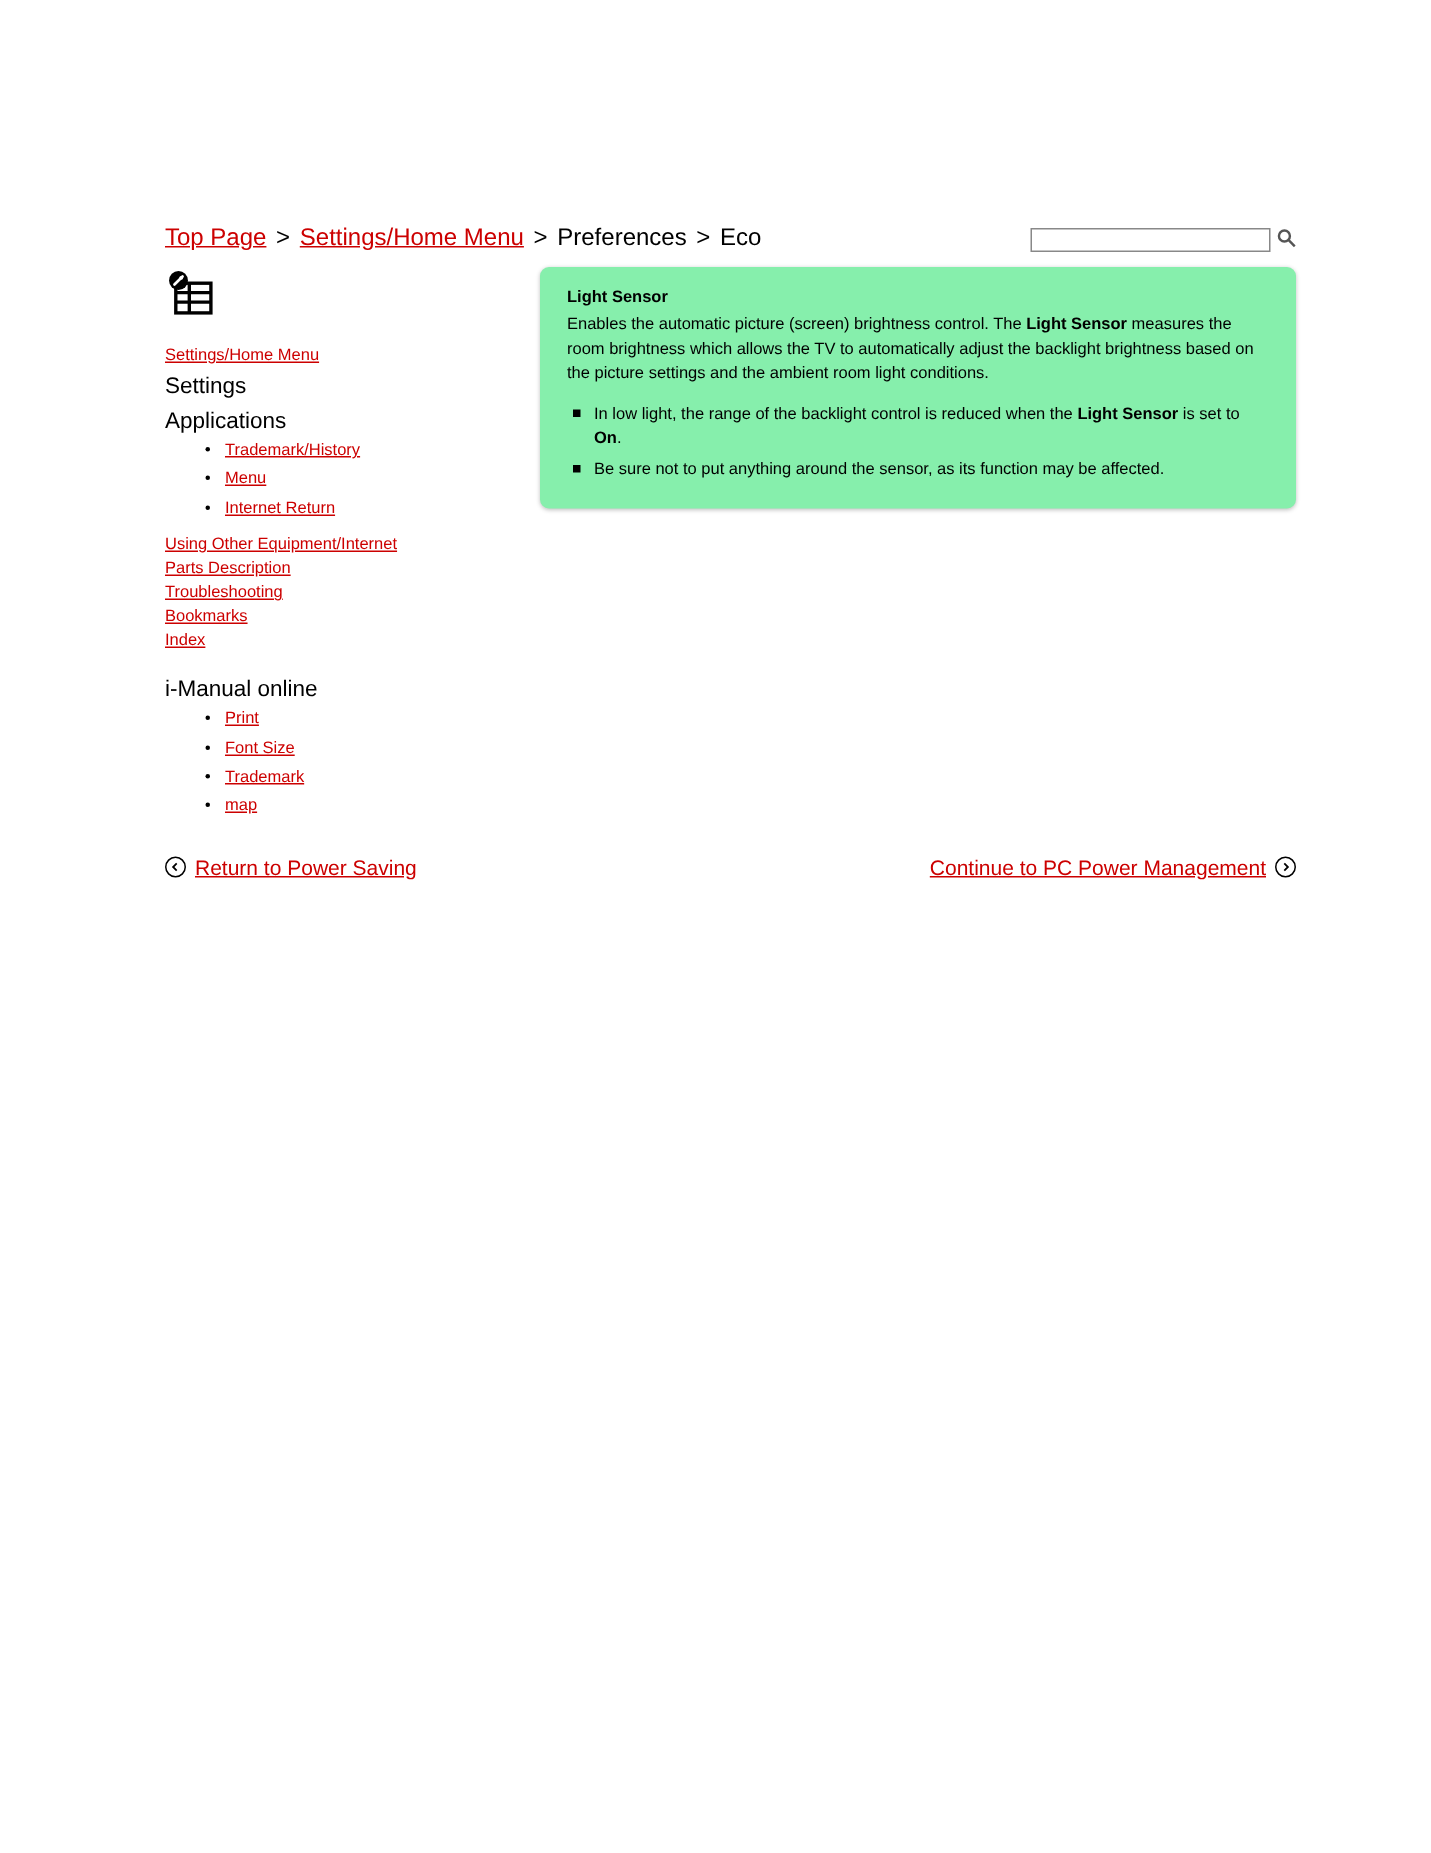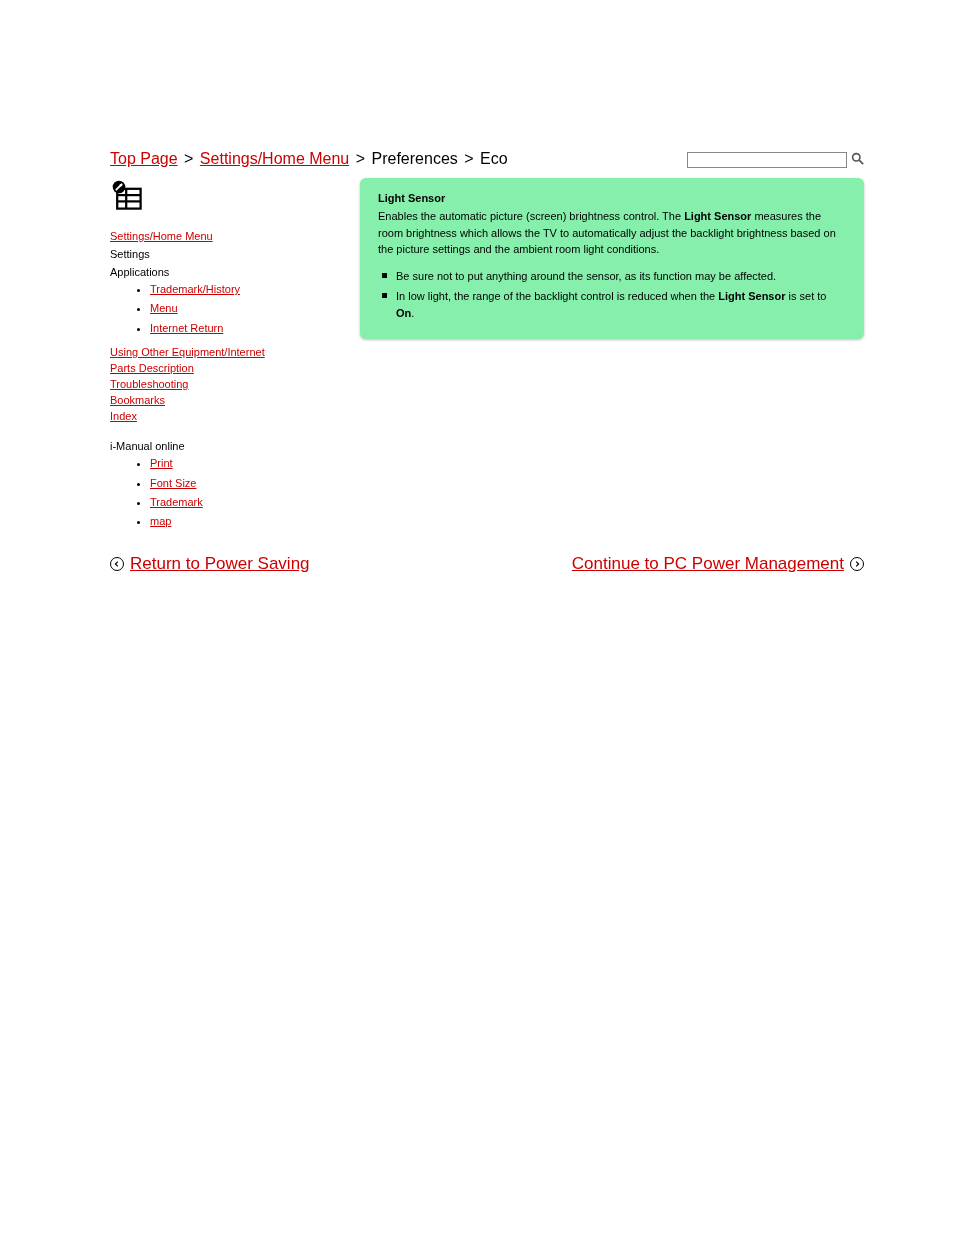--- a/index.html
+++ b/index.html
@@ -44,21 +44,21 @@
   .nav-icon-row { margin-bottom: 14px; }
   .nav-svg { width: 36px; height: 36px; }
 
   .nav-section-title {
     color: #cc0000;
     text-decoration: underline;
     font-size: 11px;
     display: block;
     margin-bottom: 6px;
   }
-  .nav-sub { color: #000; font-size: 11px; margin: 6px 0 4px 0; }
+  .nav-sub { color: #000; font-size: 15px; margin: 6px 0 4px 0; }
 
   .nav-list {
     list-style: disc;
     padding-left: 40px;
     margin-bottom: 10px;
   }
   .nav-list li { margin: 4px 0; line-height: 1.4; }
 
   .nav-top-links { margin-top: 10px; }
   .nav-top-links .nav-section-title { margin-bottom: 4px; }
@@ -103,21 +103,21 @@
   .footer-nav {
     display: flex;
     justify-content: space-between;
     align-items: center;
     padding: 14px 90px 0 110px;
   }
   .footer-link {
     display: flex;
     align-items: center;
     gap: 6px;
-    font-size: 17px;
+    font-size: 14px;
   }
   .footer-link a { color: #cc0000; text-decoration: underline; }
   .arrow-circle {
     width: 14px; height: 14px;
     border: 1.5px solid #000;
     border-radius: 50%;
     display: inline-flex;
     align-items: center;
     justify-content: center;
     font-size: 9px;
@@ -193,24 +193,24 @@
       </ul>
     </div>
 
     <div class="content">
       <div class="card">
         <div class="card-title">Light Sensor</div>
         <div class="card-body">
           <span>Enables the automatic picture (screen) brightness control. The </span><b>Light Sensor</b><span> measures the room brightness which allows the TV to automatically adjust the backlight brightness based on the picture settings and the ambient room light conditions.</span>
         </div>
         <ul class="notes-list">
-          <li>Be sure not to put anything around the sensor, as its function may be affected.</li>
           <li>
             <span>In low light, the range of the backlight control is reduced when the </span><b>Light Sensor</b><span> is set to </span><b>On</b><span>.</span>
           </li>
+          <li>Be sure not to put anything around the sensor, as its function may be affected.</li>
         </ul>
       </div>
     </div>
   </div>
 
   <div class="footer-nav">
     <div class="footer-link">
       <span class="arrow-circle">
         <svg width="8" height="8" viewBox="0 0 10 10">
             <path d="M6 2 L3 5 L6 8" fill="none" stroke="#000" stroke-width="1.5"></path>

